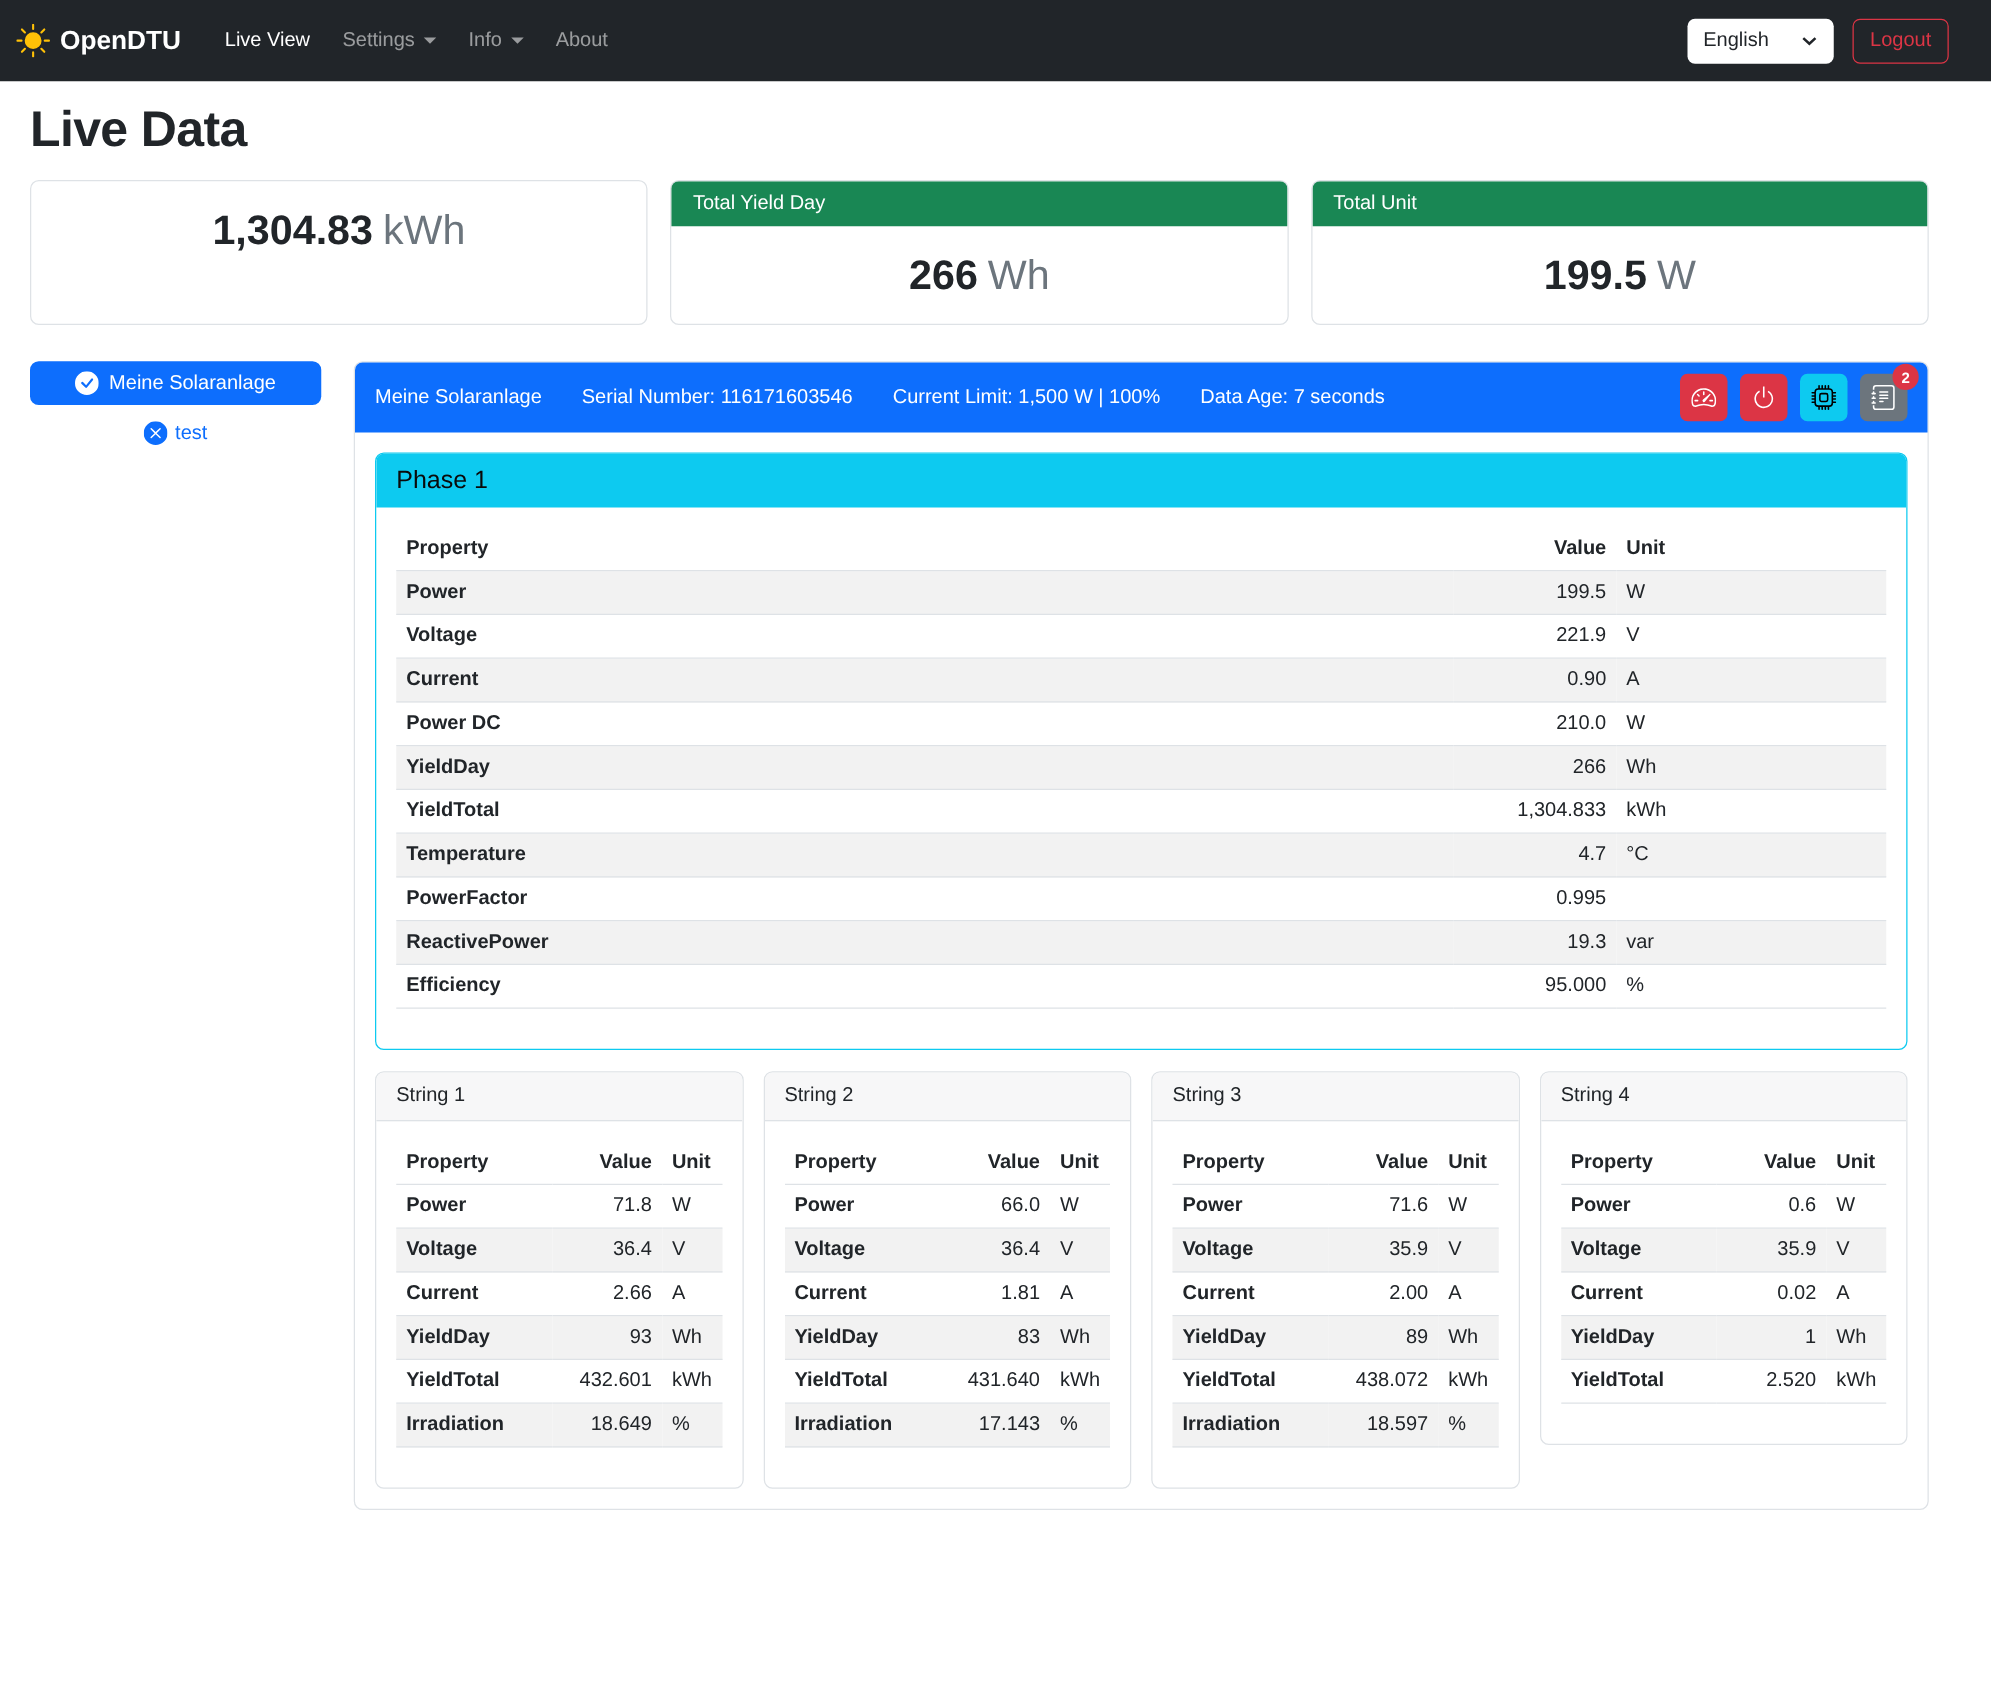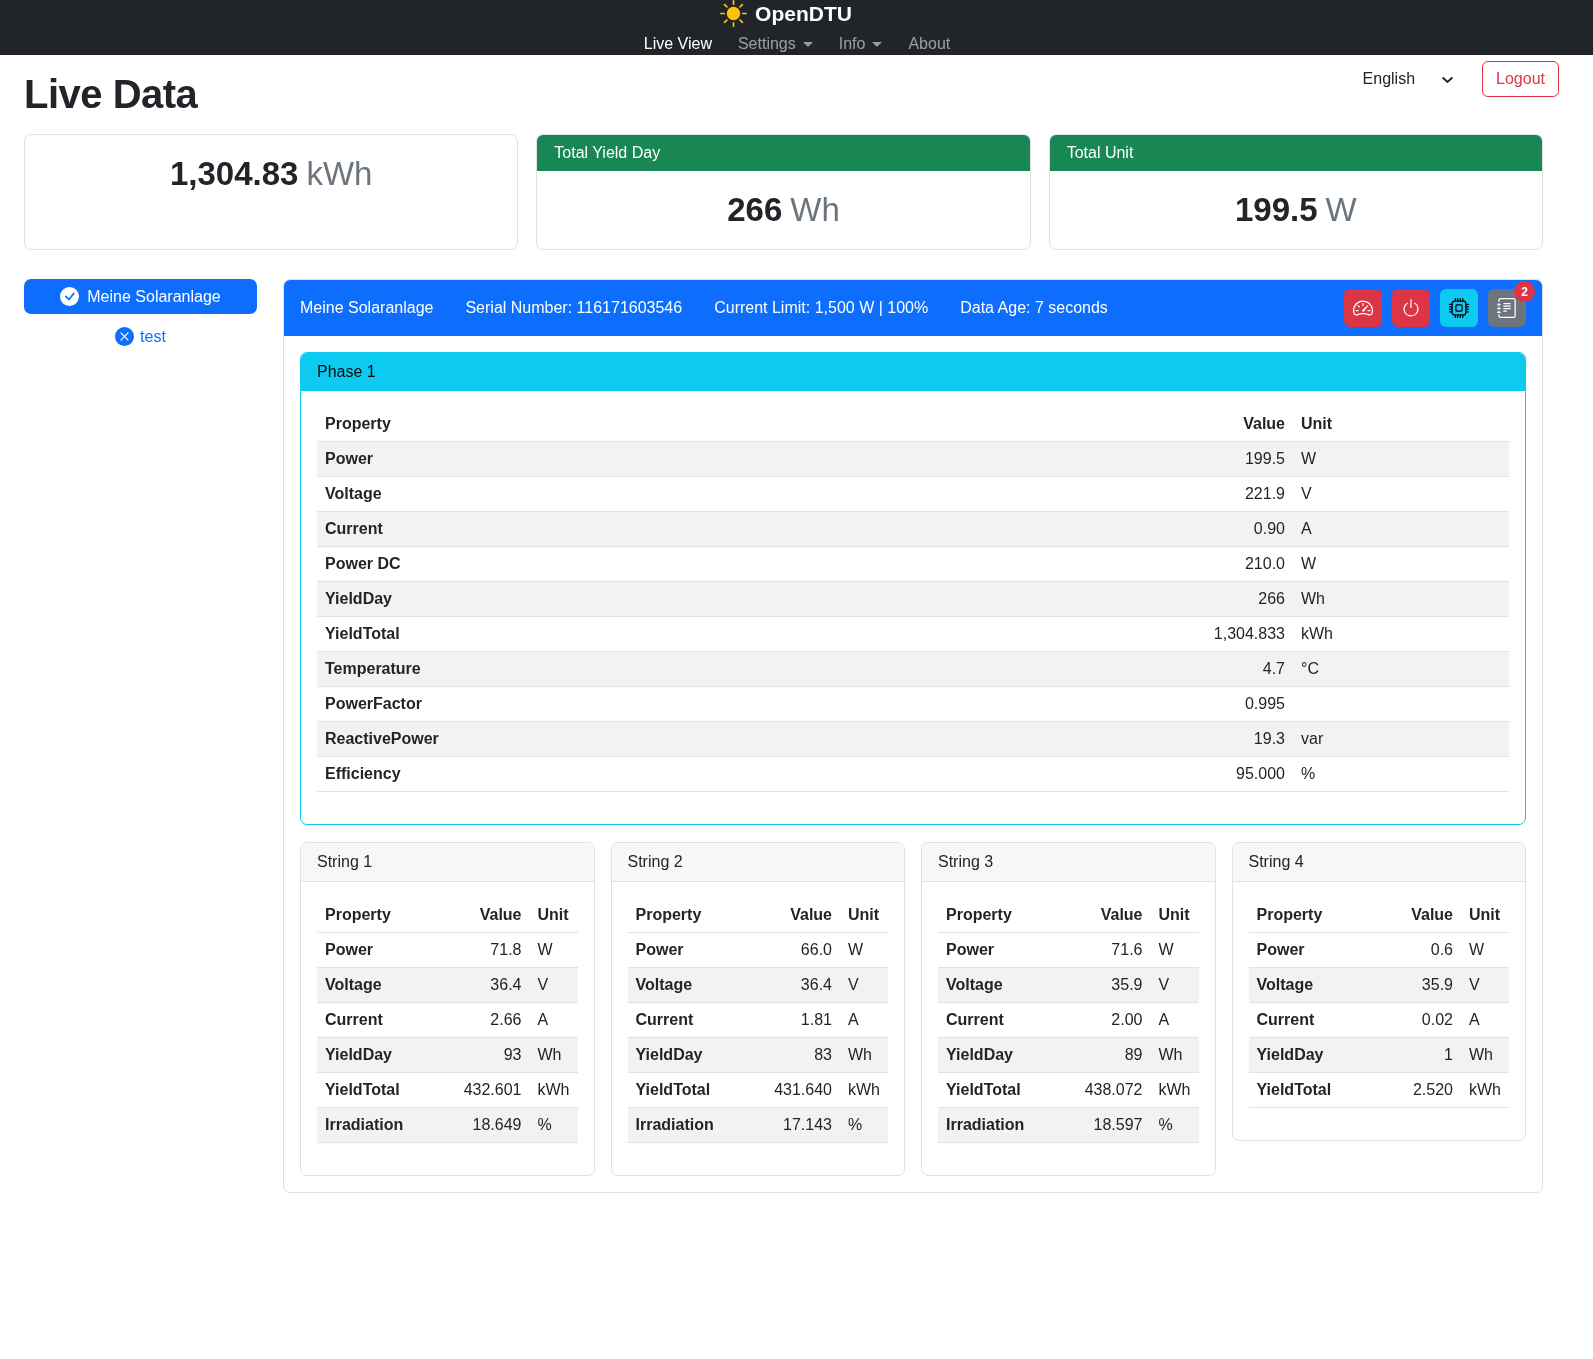--- a/index.html
+++ b/index.html
@@ -1,27 +1,27 @@
 <!DOCTYPE html>
 <html><head>
 <meta charset="utf-8">
 <style>
   * { box-sizing: border-box; margin: 0; padding: 0; }
   html, body { background: #fff; font-family: "Liberation Sans", sans-serif; color: #212529; }
   body { width: 1593px; }
 
   
-  .navbar { height: 55px; background: #212529; display: flex; align-items: center; padding: 0 34px 0 13px; flex-direction: column; }
+  .navbar { height: 65px; background: #212529; display: flex; align-items: center; padding: 0 34px 0 13px; }
   .brand { display: flex; align-items: center; gap: 8px; color: #fff; font-size: 21px; font-weight: 700; cursor: pointer; }
   .brand svg { width: 27px; height: 27px; fill: #ffc107; }
   .nav-links { display: flex; align-items: center; margin-left: 22px; }
   .nav-link { color: rgba(255,255,255,.55); font-size: 16px; padding: 8px 13px; cursor: pointer; text-decoration: none; display: flex; align-items: center; }
   .nav-link.active { color: #fff; }
   .caret { display: inline-block; width: 0; height: 0; border-top: 5px solid currentColor; border-left: 5px solid transparent; border-right: 5px solid transparent; margin-left: 7px; }
-  .nav-right { margin-left: auto; display: flex; align-items: center; gap: 15px; }
+  .nav-right { margin-left: auto; display: flex; gap: 15px; }
   .lang-select { background: #fff; border-radius: 6px; padding: 8px 13px; font-size: 16px; color: #212529; display: flex; align-items: center; gap: 26px; cursor: pointer; }
   .lang-select svg { width: 13px; height: 13px; stroke: #212529; }
   .logout-btn { background: transparent; border: 1px solid #dc3545; color: #dc3545; font-size: 16px; border-radius: 6px; padding: 8px 13px; cursor: pointer; font-family: inherit; }
 
   
   .page { padding: 0 50px 12px 24px; }
   h1.page-title { font-size: 40px; font-weight: 700; margin: 17px 0 17px; letter-spacing: -0.5px; }
 
   
   .summary-row { display: grid; grid-template-columns: repeat(3, 1fr); gap: 18px; margin-bottom: 29px; }
@@ -53,21 +53,21 @@
 
   
   table { width: 100%; border-collapse: collapse; font-size: 16px; color: #212529; }
   th, td { padding: 8px; text-align: left; border-bottom: 1px solid #dee2e6; }
   thead th { font-weight: 700; }
   tbody th { font-weight: 700; }
   td.val, th.val { text-align: right; }
 
   
   .phase-card { border: 1px solid #0dcaf0; border-radius: 7px; overflow: hidden; margin-bottom: 17px; }
-  .phase-header { background: #0dcaf0; color: #0a0a0a; padding: 10px 16px; font-size: 16px; }
+  .phase-header { background: #0dcaf0; color: #0a0a0a; padding: 10px 16px; font-size: 20px; }
   .phase-body { padding: 16px; }
   .phase-body table { margin-bottom: 16px; }
   .phase-table td.val { width: 130px; }
   .phase-table td.unit, .phase-table th.unit { width: 216px; }
   .phase-table tbody tr:nth-child(odd) { background: #f2f2f2; }
 
   
   .strings-row { display: grid; grid-template-columns: repeat(4, 1fr); gap: 16px; align-items: start; }
   .string-card { border: 1px solid #dee2e6; border-radius: 7px; overflow: hidden; background: #fff; }
   .string-header { background: #f7f7f8; border-bottom: 1px solid #dee2e6; padding: 10px 16px; font-size: 16px; color: #212529; }

